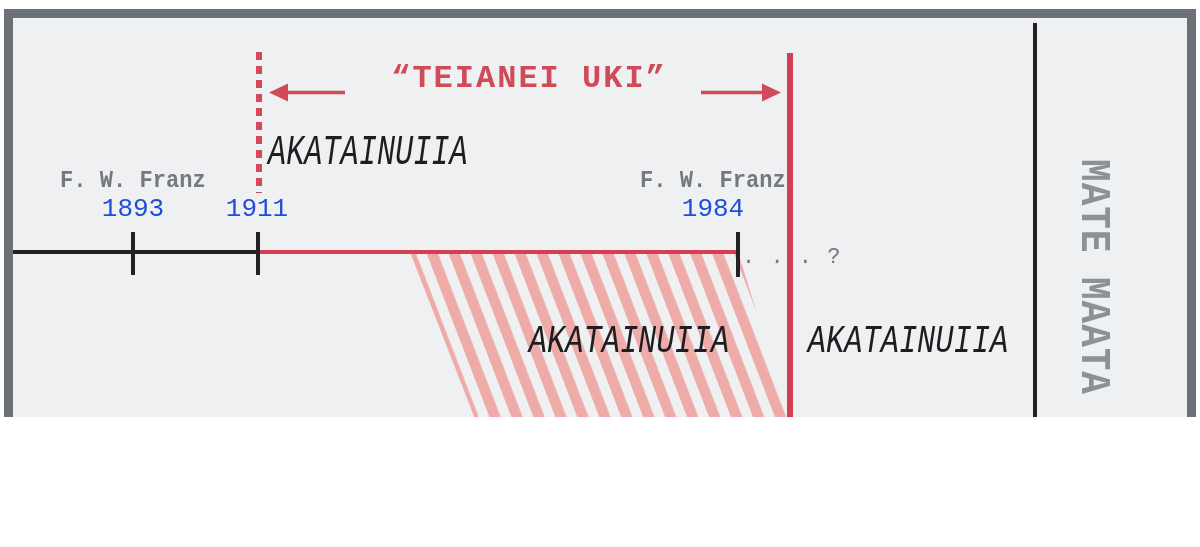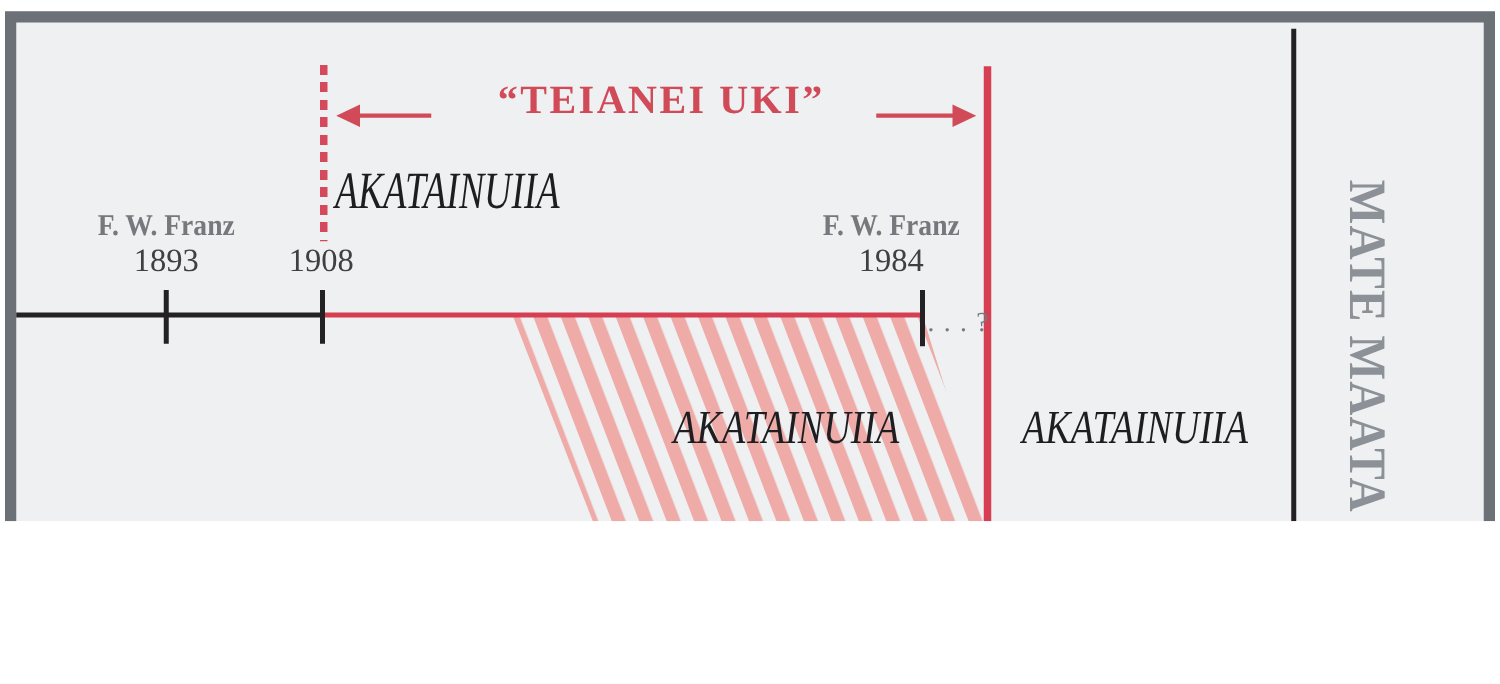--- a/index.html
+++ b/index.html
@@ -2,21 +2,21 @@
 <html><head>
 <meta charset="utf-8">
 <style>
   html, body { margin: 0; padding: 0; background: #ffffff; }
   .stage {
     position: relative;
     width: 1200px;
     height: 417px;
     background: #ffffff;
     overflow: hidden;
-    font-family: Liberation Serif, serif;
+    font-family: Liberation Mono, monospace;
   }
   .abs { position: absolute; }
   .frame {
     left: 4px; top: 9px;
     width: 1192px; height: 536px;
     box-sizing: border-box;
     border: 9px solid #6b7177;
     background: #eef0f2;
   }
   .svg-overlay { left: 0; top: 0; width: 1200px; height: 547px; pointer-events: none; }
@@ -43,21 +43,21 @@
     left: 529px; top: 63px;
     font-size: 32px; font-weight: 700; letter-spacing: 2px;
     color: #d14a58;
   }
   .era-word { font-style: italic; color: #1e1e21; }
   .era-top  { left: 268px; top: 132px; font-size: 42px;
               transform: scaleX(0.72); transform-origin: 0 50%; }
   .era-mid  { left: 629px; top: 323px; font-size: 38px; --sx: 0.8; }
   .era-right{ left: 908px; top: 323px; font-size: 38px; --sx: 0.8; }
   .gray-name { font-size: 24px; font-weight: 700; color: #75797d; --sx: 0.92; }
-  .gray-year { font-size: 26px; color: #404040; }
+  .gray-year { font-size: 26px; color: #1d4ed8; }
   .name-1893 { left: 133px; top: 169px; }
   .year-1893 { left: 133px; top: 196px; }
   .year-1914 { left: 257px; top: 196px; }
   .name-1992 { left: 713px; top: 169px; }
   .year-1992 { left: 713px; top: 196px; }
   .uncertainty { left: 742px; top: 247px; font-size: 22px; letter-spacing: 1px; color: #75797d; }
   .axis-label {
     left: 1093px; top: 277px;
     font-size: 42px; font-weight: 700; letter-spacing: 1px;
     color: #8b9197;
@@ -102,21 +102,21 @@
   <div class="abs hline bottom-black"></div>
 
   <div class="abs txt title centered">“TEIANEI UKI”</div>
 
   <div class="abs txt era-word era-top">AKATAINUIIA</div>
   <div class="abs txt era-word era-mid centered">AKATAINUIIA</div>
   <div class="abs txt era-word era-right centered">AKATAINUIIA</div>
 
   <div class="abs txt gray-name centered name-1893">F. W. Franz</div>
   <div class="abs txt gray-year centered year-1893">1893</div>
-  <div class="abs txt gray-year centered year-1914">1908</div>
+  <div class="abs txt gray-year centered year-1914">1911</div>
   <div class="abs txt gray-name centered name-1992">F. W. Franz</div>
   <div class="abs txt gray-year centered year-1992">1984</div>
 
   <div class="abs txt uncertainty">. . . ?</div>
 
   <div class="abs txt axis-label">MATE MAATA</div>
 
 </div>
 
 </body></html>

